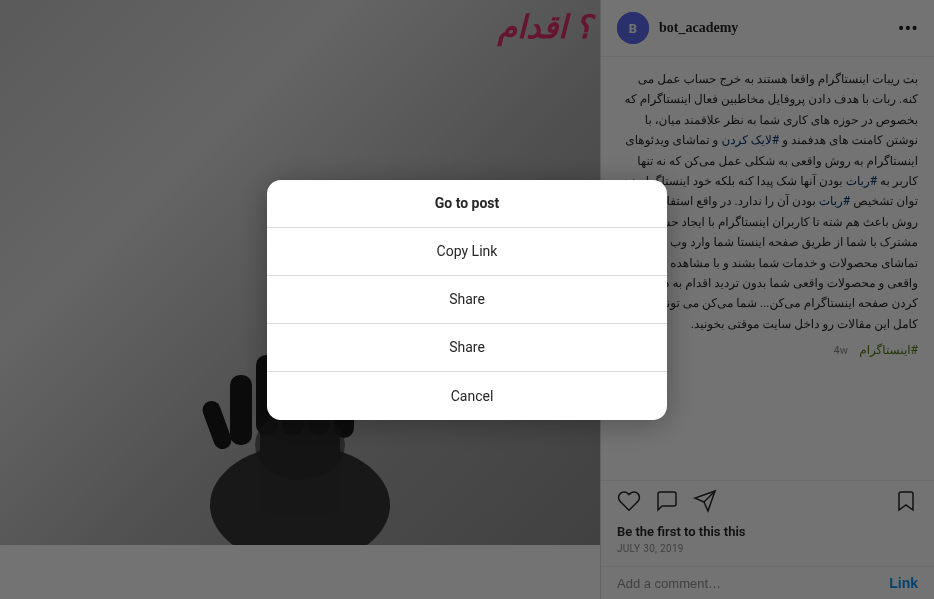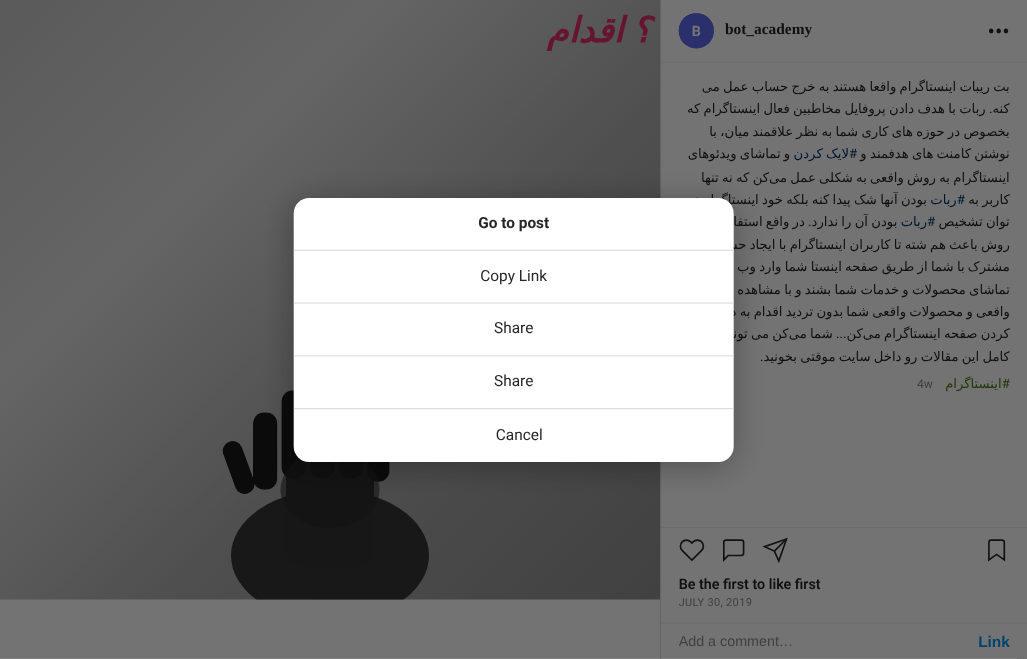--- a/index.html
+++ b/index.html
@@ -154,21 +154,21 @@
     .post-date {
       font-size: 10px;
       color: #8e8e8e;
       text-transform: uppercase;
       letter-spacing: 0.3px;
       margin-bottom: 8px;
     }
 
     .comment-area {
       display: flex;
-      align-items: flex-start;
+      align-items: center;
       padding: 8px 16px;
       border-top: 1px solid #efefef;
     }
 
     .comment-input {
       flex: 1;
       border: none;
       outline: none;
       font-size: 13px;
       color: #262626;
@@ -296,21 +296,21 @@
             </svg>
           </span>
 
           <span class="action-icon save-icon">
             <svg width="24" height="24" viewBox="0 0 24 24" fill="none" stroke="#262626" stroke-width="1.5">
               <path d="M19 21l-7-5-7 5V5a2 2 0 0 1 2-2h10a2 2 0 0 1 2 2z"></path>
             </svg>
           </span>
         </div>
         <div class="like-text">
-          <span>Be the first to </span><span style="font-weight:600;">like first</span>
+          <span>Be the first to </span><span style="font-weight:600;">this this</span>
         </div>
         <div class="post-date">JULY 30, 2019</div>
       </div>
 
       <div class="comment-area">
         <input type="text" class="comment-input" placeholder="Add a comment…" style="">
         <button class="post-button">Link</button>
       </div>
     </div>
   </div>

